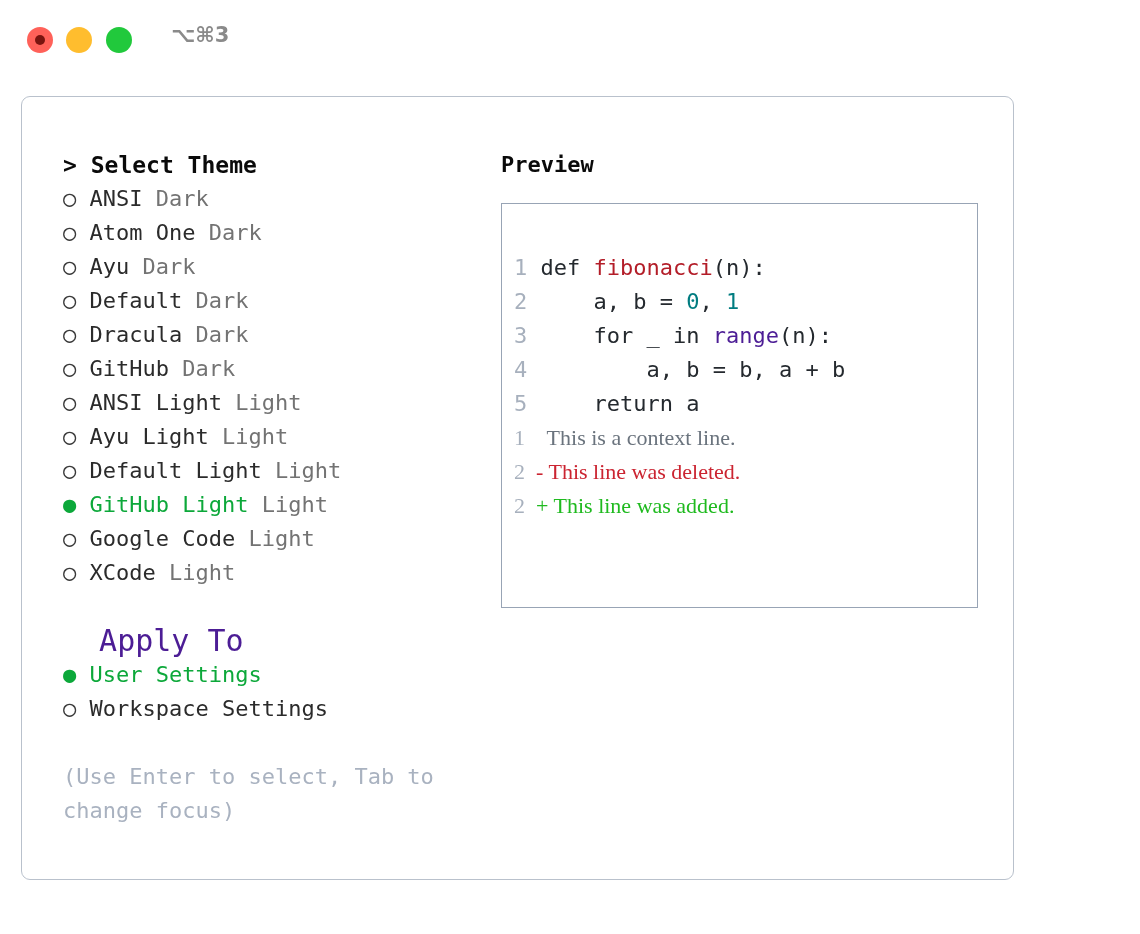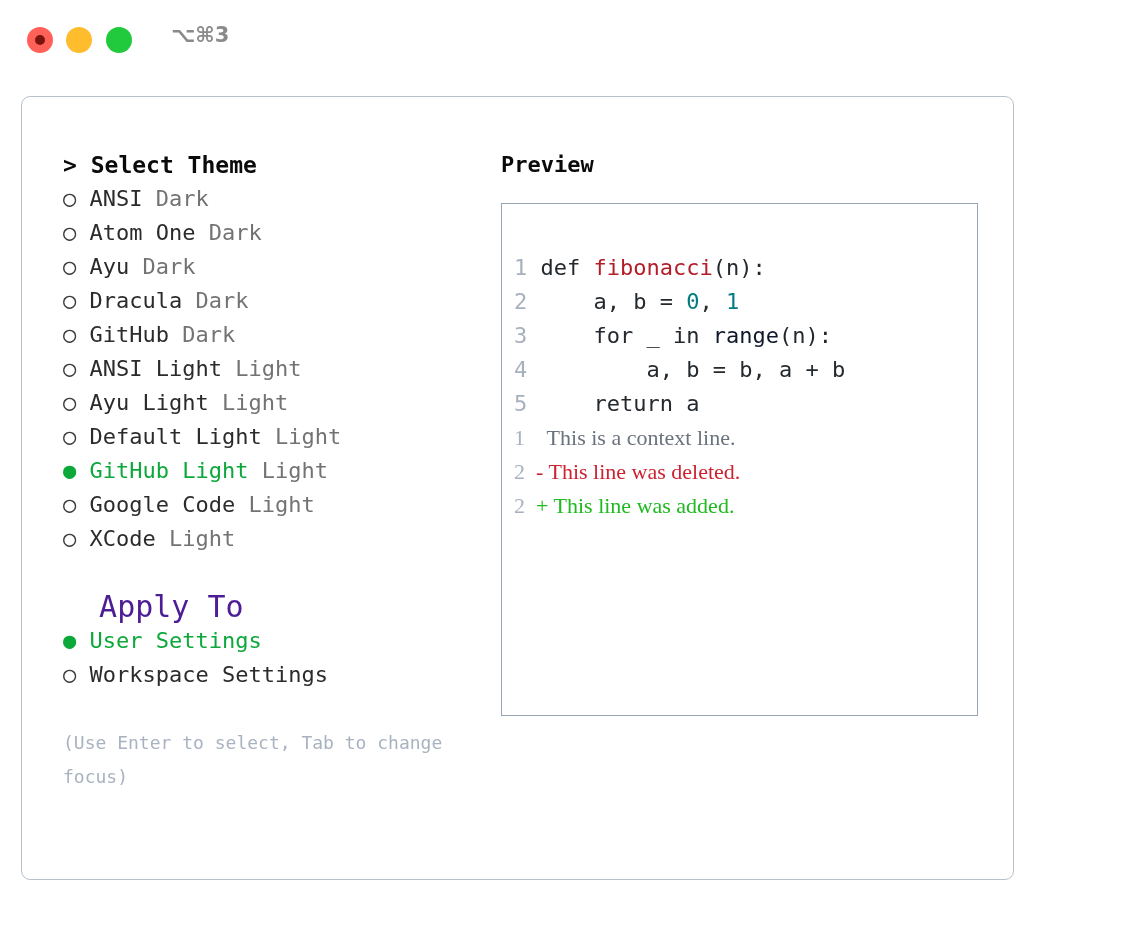--- a/index.html
+++ b/index.html
@@ -108,21 +108,21 @@
     line-height: 34px;
     color: #2b2b2b;
     white-space: pre;
   }
   .apply-row .bullet { color: #3a3a3a; }
   .apply-row.selected .bullet,
   .apply-row.selected .aname { color: #0ca83a; }
 
   .hint {
     margin-top: 34px;
-    font-size: 18px;
+    font-size: 22px;
     line-height: 34px;
     color: #a9b2c0;
     width: 400px;
   }
 
   
   .right-col {
     position: absolute;
     left: 479px; top: 51px;
     width: 490px;
@@ -131,41 +131,41 @@
   .preview-title {
     font-size: 22px;
     font-weight: 700;
     color: #0a0a0a;
     line-height: 34px;
   }
 
   .preview-box {
     margin-top: 21px;
     width: 477px;
-    height: 513px;
+    height: 405px;
     border: 1.6px solid #98a4b5;
     background: #ffffff;
     position: relative;
   }
 
   .code-area {
     position: absolute;
     left: 12px; top: 47px;
     font-size: 22px;
     line-height: 34px;
     white-space: pre;
   }
 
   .ln {
     color: #a7b0bd;
   }
   .code-plain { color: #24292e; }
   .code-fn    { color: #b31d28; }
   .code-num   { color: #007c80; }
-  .code-call  { color: #0f172a; margin-top: 8px; }
+  .code-call  { color: #4c1d95; margin-top: 8px; }
 
   .diff-area {
     position: absolute;
     left: 12px; top: 217px;
     font-size: 22px;
     line-height: 34px;
     white-space: pre;
     font-family: Liberation Serif, serif;
   }
   .diff-ctx { color: #6a737d; }
@@ -187,20 +187,21 @@
   </div>
 
   <div class="panel">
 
     <div class="left-col">
       <div class="list-header">&gt; Select Theme</div>
       <div id="theme-rows">
           <div class="theme-row"><span class="bullet">○</span> <span class="tname">ANSI</span> <span class="tkind">Dark</span></div>
           <div class="theme-row"><span class="bullet">○</span> <span class="tname">Atom One</span> <span class="tkind">Dark</span></div>
           <div class="theme-row"><span class="bullet">○</span> <span class="tname">Ayu</span> <span class="tkind">Dark</span></div>
+          <div class="theme-row"><span class="bullet">○</span> <span class="tname">Default</span> <span class="tkind">Dark</span></div>
           <div class="theme-row"><span class="bullet">○</span> <span class="tname">Dracula</span> <span class="tkind">Dark</span></div>
           <div class="theme-row"><span class="bullet">○</span> <span class="tname">GitHub</span> <span class="tkind">Dark</span></div>
           <div class="theme-row"><span class="bullet">○</span> <span class="tname">ANSI Light</span> <span class="tkind">Light</span></div>
           <div class="theme-row"><span class="bullet">○</span> <span class="tname">Ayu Light</span> <span class="tkind">Light</span></div>
           <div class="theme-row"><span class="bullet">○</span> <span class="tname">Default Light</span> <span class="tkind">Light</span></div>
           <div class="theme-row selected"><span class="bullet">●</span> <span class="tname">GitHub Light</span> <span class="tkind">Light</span></div>
           <div class="theme-row"><span class="bullet">○</span> <span class="tname">Google Code</span> <span class="tkind">Light</span></div>
           <div class="theme-row"><span class="bullet">○</span> <span class="tname">XCode</span> <span class="tkind">Light</span></div>
         </div>
 

